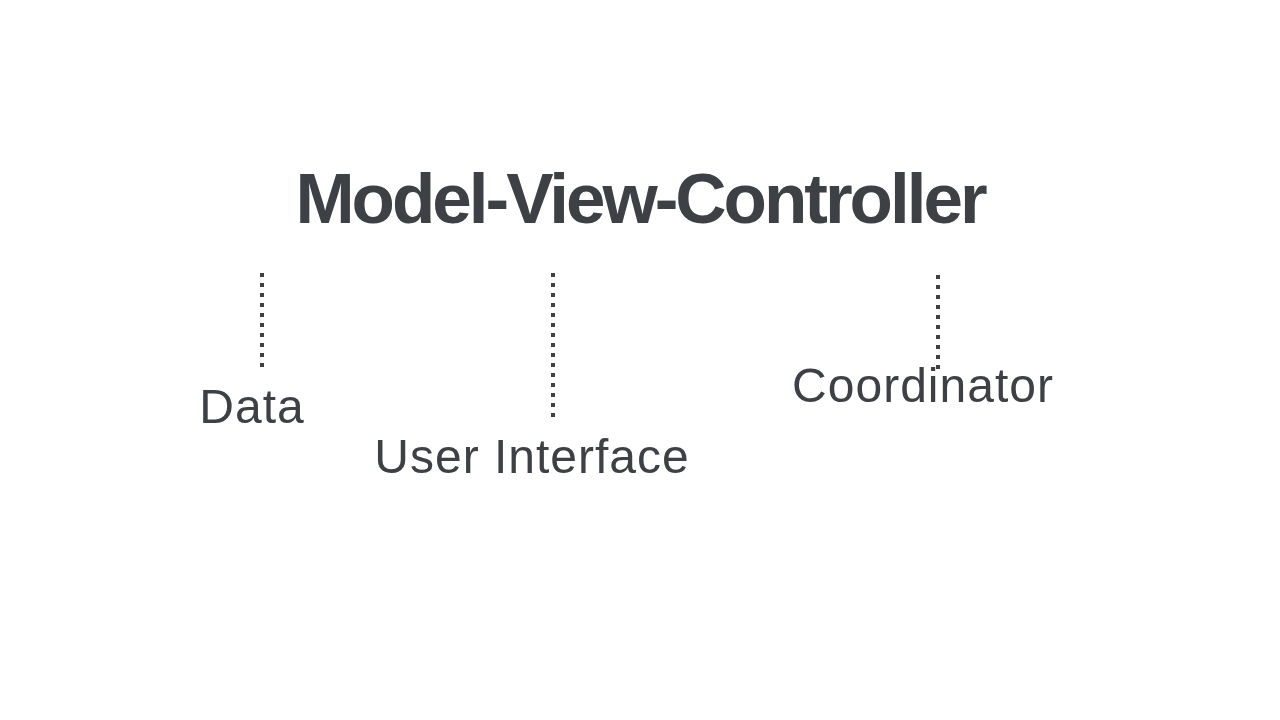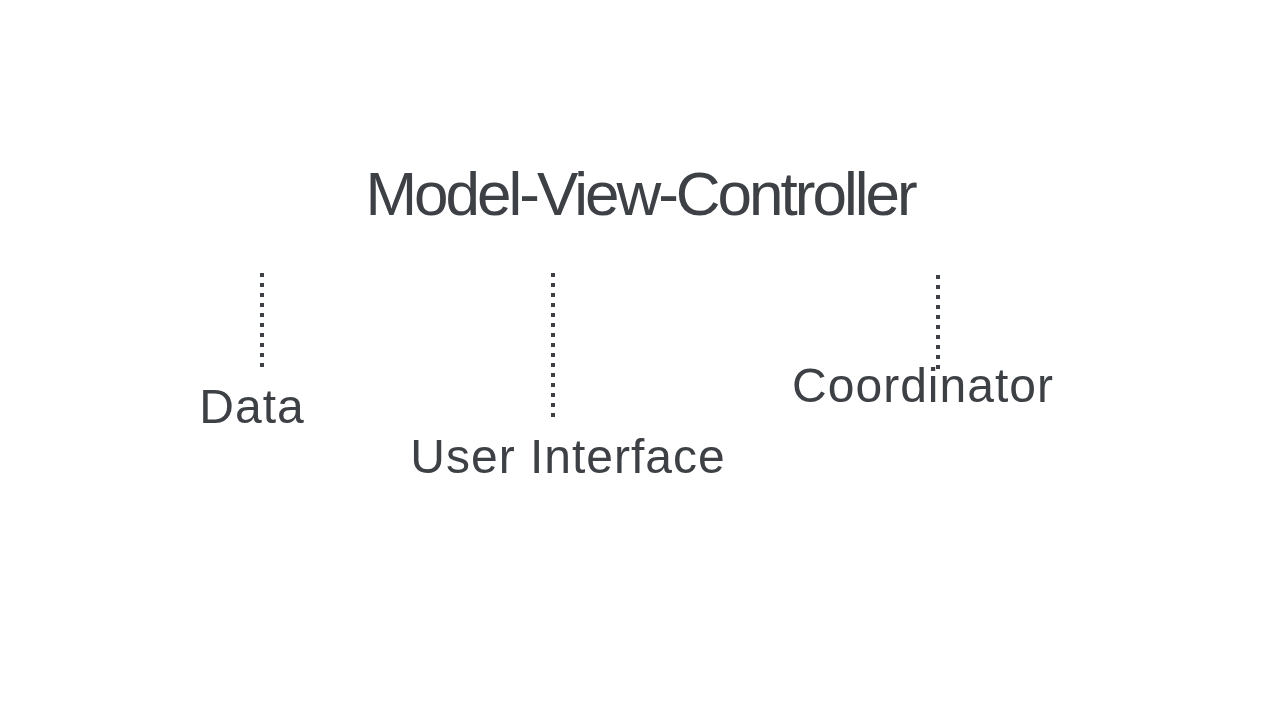--- a/index.html
+++ b/index.html
@@ -15,22 +15,22 @@
     overflow: hidden;
     font-family: "Liberation Sans", sans-serif;
   }
   .title {
     position: absolute;
     top: 163px;
     left: 0;
     width: 1280px;
     margin: 0;
     text-align: center;
-    font-size: 62px;
-    font-weight: 400;
+    font-size: 71px;
+    font-weight: 700;
     letter-spacing: -3px;
     line-height: 1;
     color: #3d4045;
     white-space: nowrap;
   }
   .connector {
     position: absolute;
     width: 4px;
     
     background-image: repeating-linear-gradient(
@@ -49,21 +49,21 @@
     margin: 0;
     transform: translateX(-50%);
     font-size: 48px;
     font-weight: 300;
     line-height: 1;
     color: #3d4045;
     white-space: nowrap;
     letter-spacing: 1px;
   }
   .branch-label.data        { left: 252px; top: 383px; }
-  .branch-label.ui          { left: 568px; top: 433px; text-align: center; }
+  .branch-label.ui          { left: 532px; top: 433px; text-align: center; }
   .branch-label.coordinator { left: 923px; top: 362px; }
 </style>
 </head>
 <body>
 
 <div class="slide">
 
   <h1 class="title">Model-View-Controller</h1>
 
   <div class="connector model"></div>

